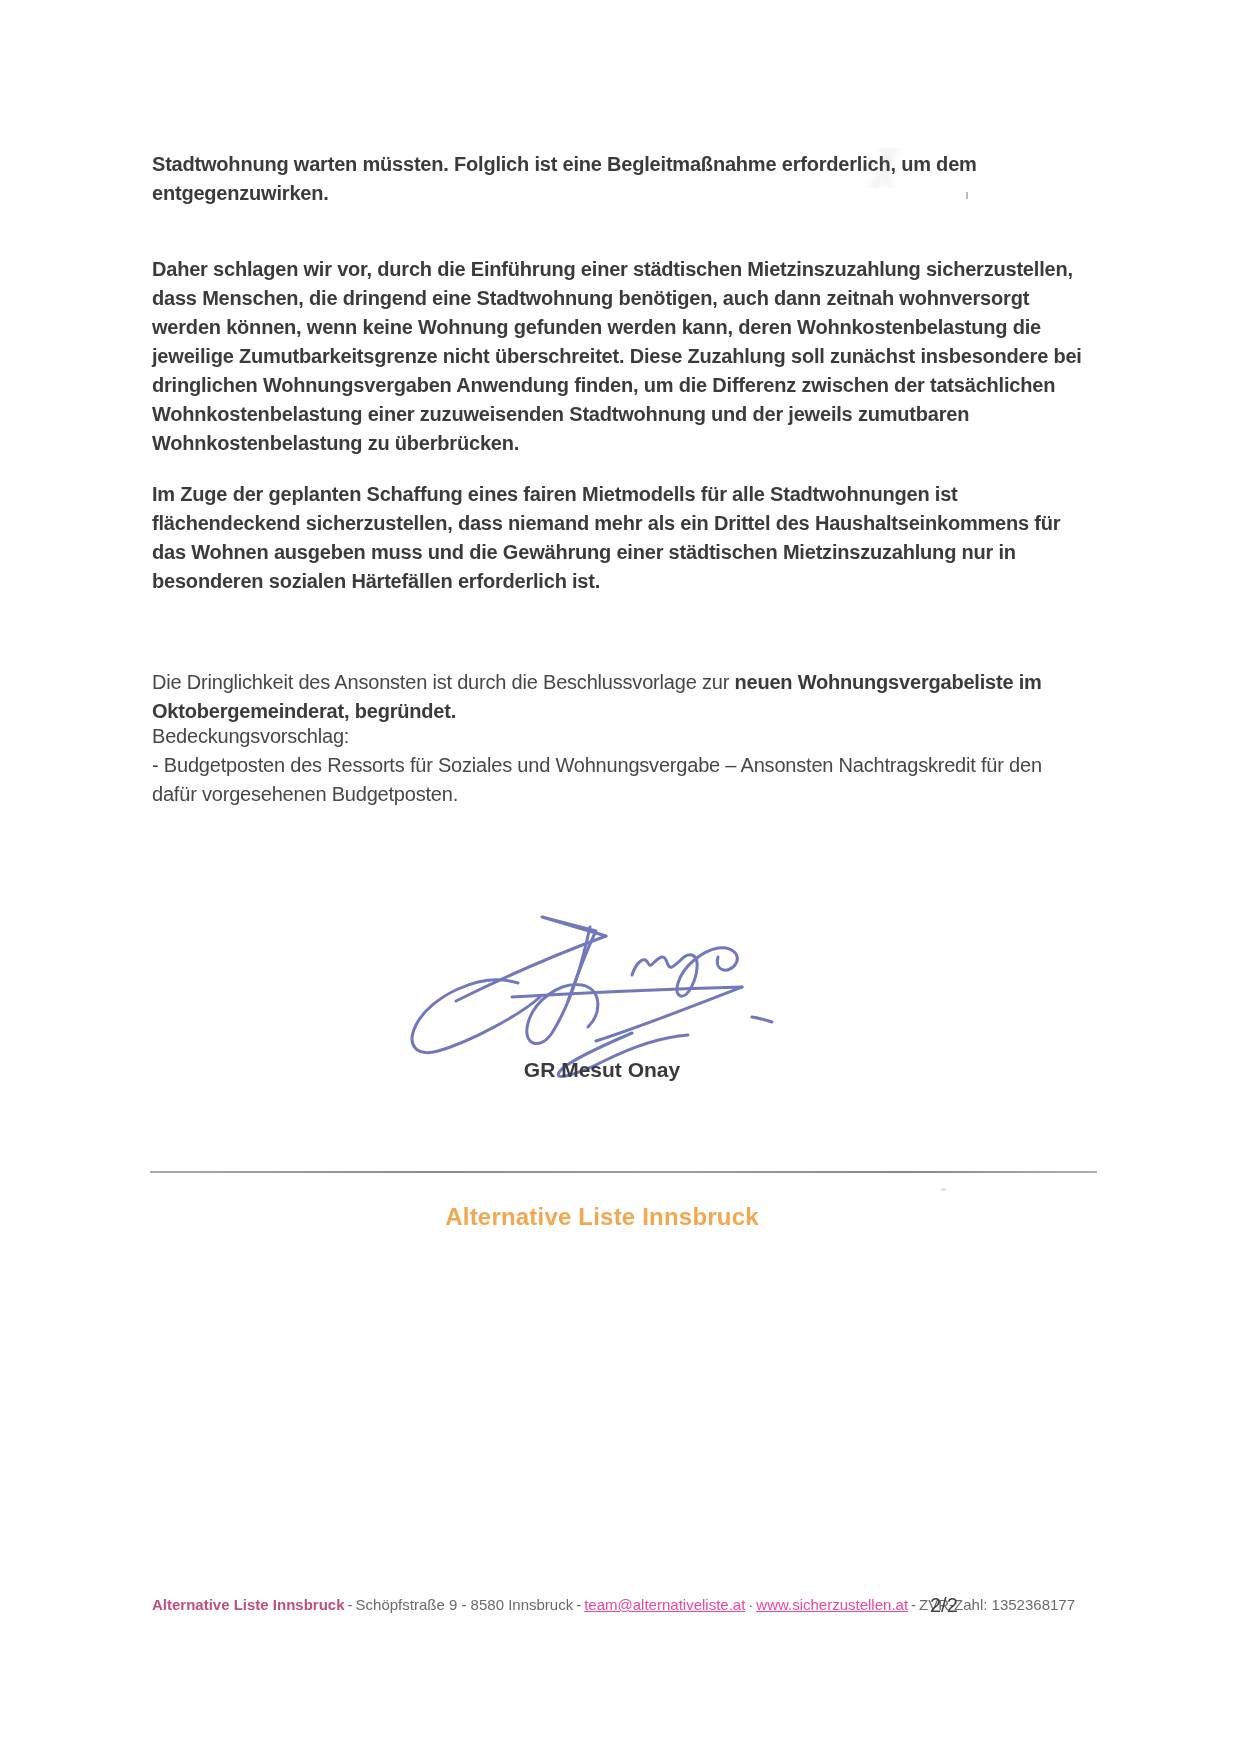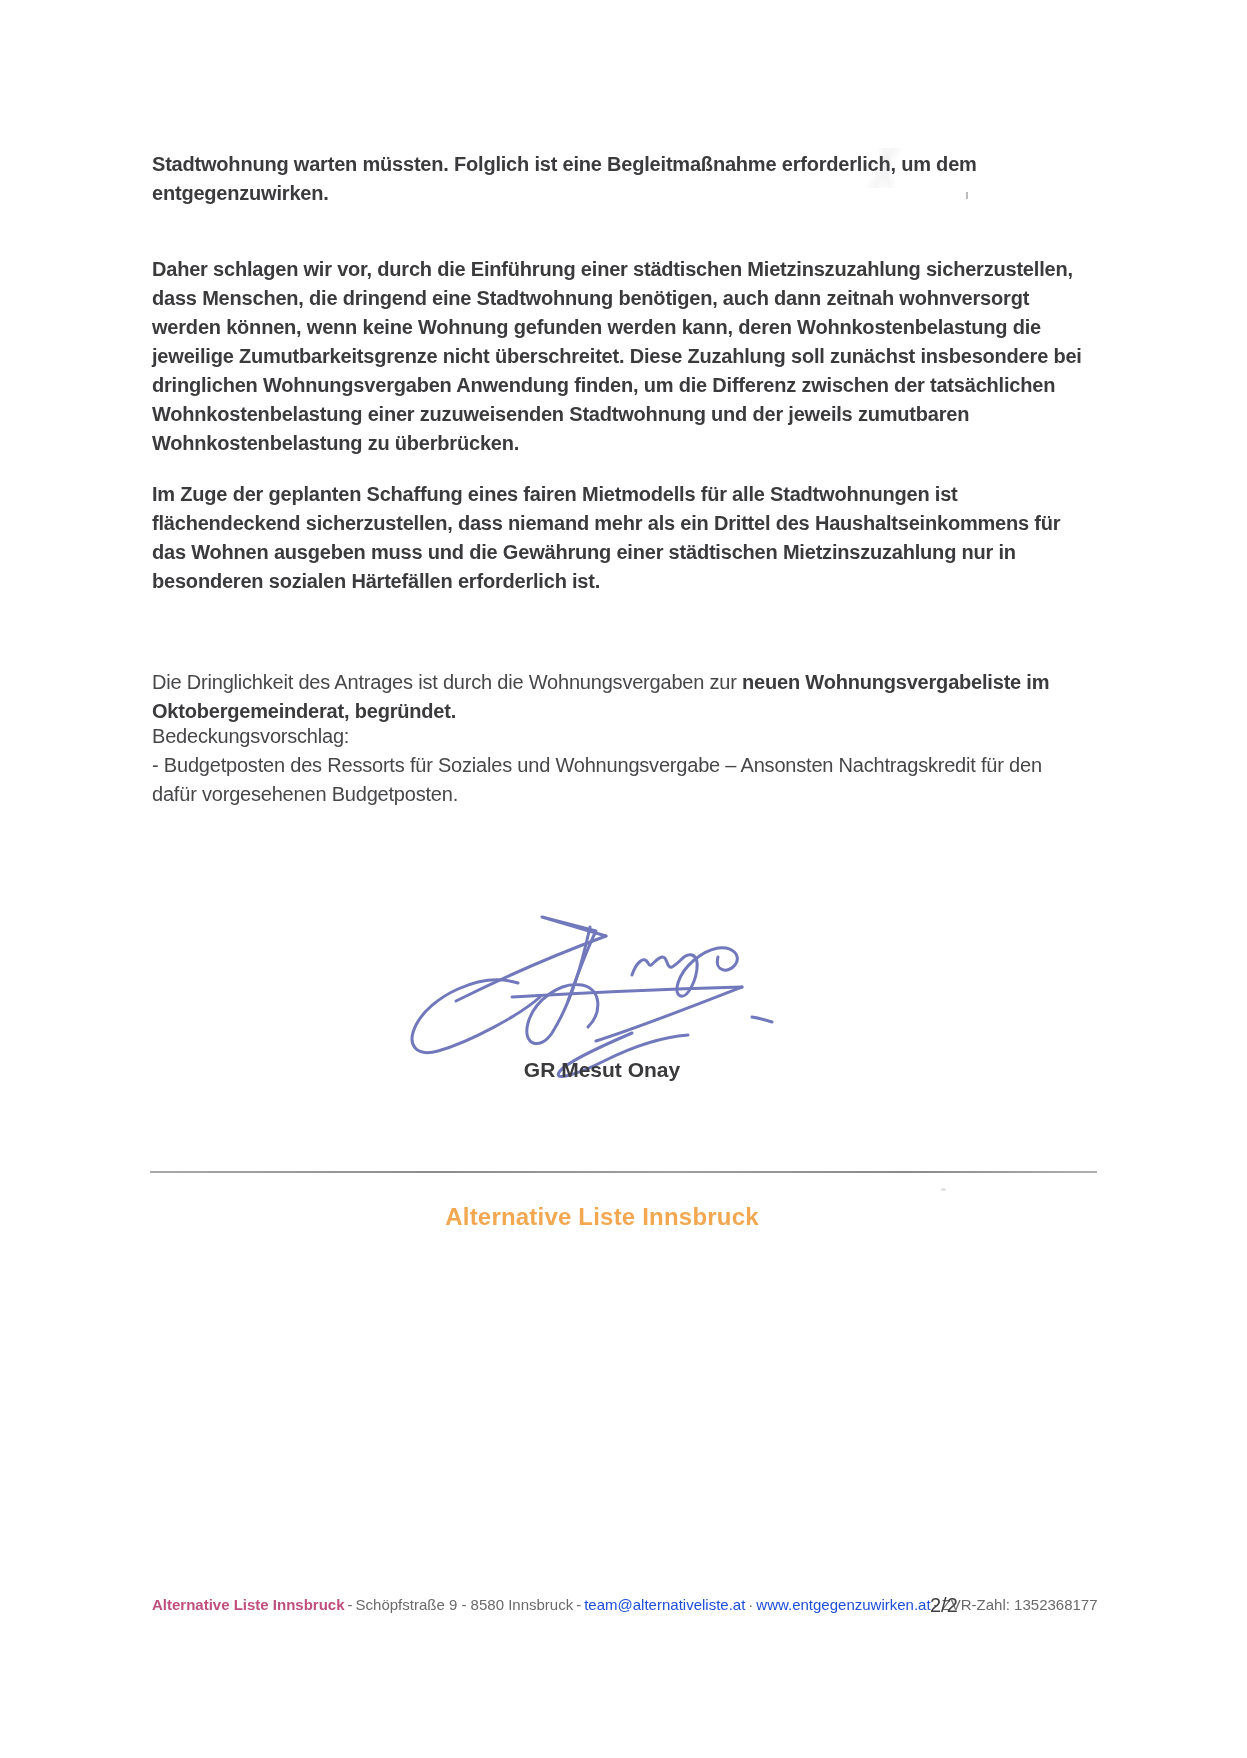--- a/index.html
+++ b/index.html
@@ -39,21 +39,21 @@
     text-align:center;font-size:24px;font-weight:700;color:#f2a851;
     letter-spacing:0.2px;
   }
   .footer{
     position:absolute;left:152px;top:1596px;width:1000px;
     font-size:15px;color:#6a6a6a;white-space:nowrap;
   }
   .footer .org{font-weight:700;color:#bf4f7e;}
   .footer .sep{color:#6a6a6a;padding:0 3px;}
   .footer a.link{
-    color:#1d4ed8;cursor:pointer;
+    color:#ec4899;text-decoration:underline;cursor:pointer;
   }
   .page-number{
     position:absolute;left:930px;top:1594px;
     font-size:20px;color:#3f3f3f;
   }
   
   .artifact{position:absolute;pointer-events:none;}
   .smudge1{left:838px;top:148px;width:92px;height:40px;
     background:linear-gradient(115deg,transparent 40%,rgba(120,120,130,0.07) 50%,transparent 60%),
                linear-gradient(80deg,transparent 45%,rgba(120,120,130,0.06) 52%,transparent 60%);}
@@ -74,21 +74,21 @@
 jeweilige Zumutbarkeitsgrenze nicht überschreitet. Diese Zuzahlung soll zunächst insbesondere bei
 dringlichen Wohnungsvergaben Anwendung finden, um die Differenz zwischen der tatsächlichen
 Wohnkostenbelastung einer zuzuweisenden Stadtwohnung und der jeweils zumutbaren
 Wohnkostenbelastung zu überbrücken.</div>
 
   <div class="para semibold" style="top:480px">Im Zuge der geplanten Schaffung eines fairen Mietmodells für alle Stadtwohnungen ist
 flächendeckend sicherzustellen, dass niemand mehr als ein Drittel des Haushaltseinkommens für
 das Wohnen ausgeben muss und die Gewährung einer städtischen Mietzinszuzahlung nur in
 besonderen sozialen Härtefällen erforderlich ist.</div>
 
-  <div class="para regular" style="top:668px"><span>Die Dringlichkeit des Antrages ist durch die Wohnungsvergaben zur </span><span class="bold-inline">neuen Wohnungsvergabeliste im
+  <div class="para regular" style="top:668px"><span>Die Dringlichkeit des Ansonsten ist durch die Beschlussvorlage zur </span><span class="bold-inline">neuen Wohnungsvergabeliste im
 Oktobergemeinderat, begründet.</span></div>
 
   <div class="para regular" style="top:722px">Bedeckungsvorschlag:
 - Budgetposten des Ressorts für Soziales und Wohnungsvergabe – Ansonsten Nachtragskredit für den
 dafür vorgesehenen Budgetposten.</div>
 
   <div class="sig-wrap">
     <svg width="400" height="180" viewBox="0 0 400 180">
       <g fill="none" stroke="#5e66b2" stroke-width="3" stroke-linecap="round" stroke-linejoin="round" opacity="0.88">
 
@@ -113,21 +113,21 @@
     </svg>
   </div>
 
   <div class="sig-name">GR Mesut Onay</div>
 
   <div class="divider"></div>
 
   <div class="org-title">Alternative Liste Innsbruck</div>
 
   <div class="footer">
-    <span class="org">Alternative Liste Innsbruck</span><span class="sep">-</span><span>Schöpfstraße 9 - 8580 Innsbruck</span><span class="sep">-</span><a class="link">team@alternativeliste.at</a><span class="sep">·</span><a class="link">www.entgegenzuwirken.at</a><span class="sep">-</span><span>ZVR-Zahl: 1352368177</span>
+    <span class="org">Alternative Liste Innsbruck</span><span class="sep">-</span><span>Schöpfstraße 9 - 8580 Innsbruck</span><span class="sep">-</span><a class="link">team@alternativeliste.at</a><span class="sep">·</span><a class="link">www.sicherzustellen.at</a><span class="sep">-</span><span>ZVR-Zahl: 1352368177</span>
   </div>
 
   <div class="page-number">2/2</div>
 
   <div class="artifact smudge1"></div>
   <div class="artifact tick1"></div>
   <div class="artifact speck1"></div>
 
 </div>
 

